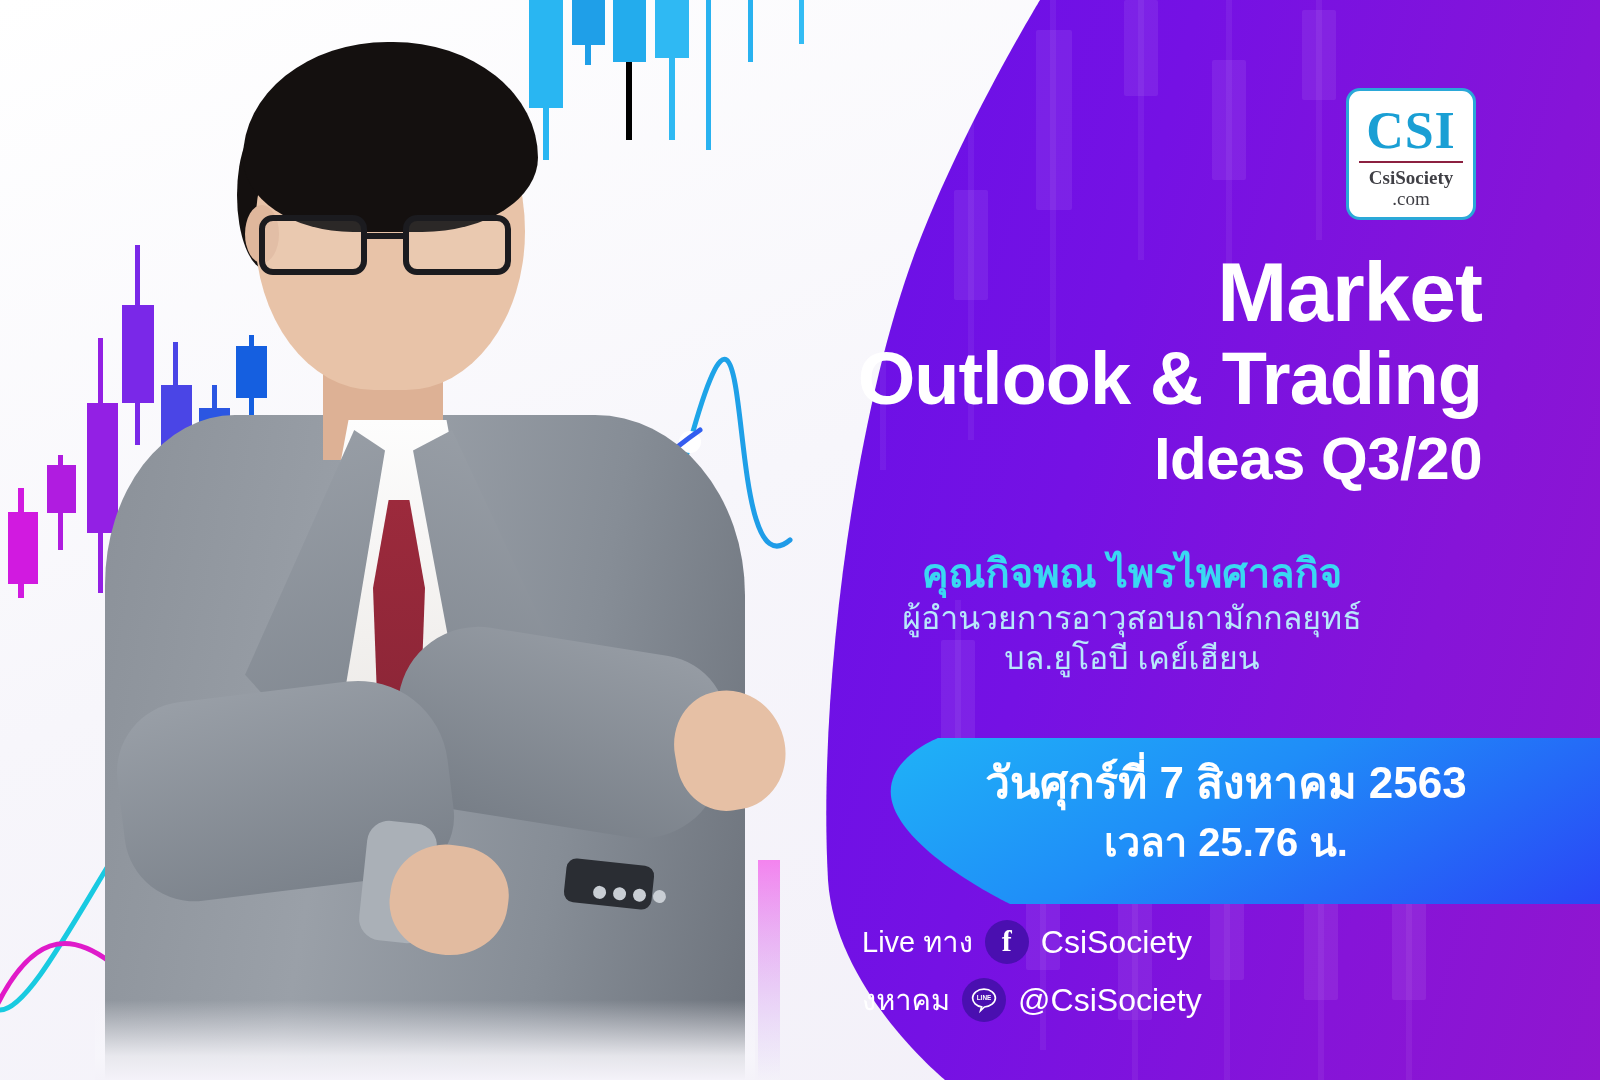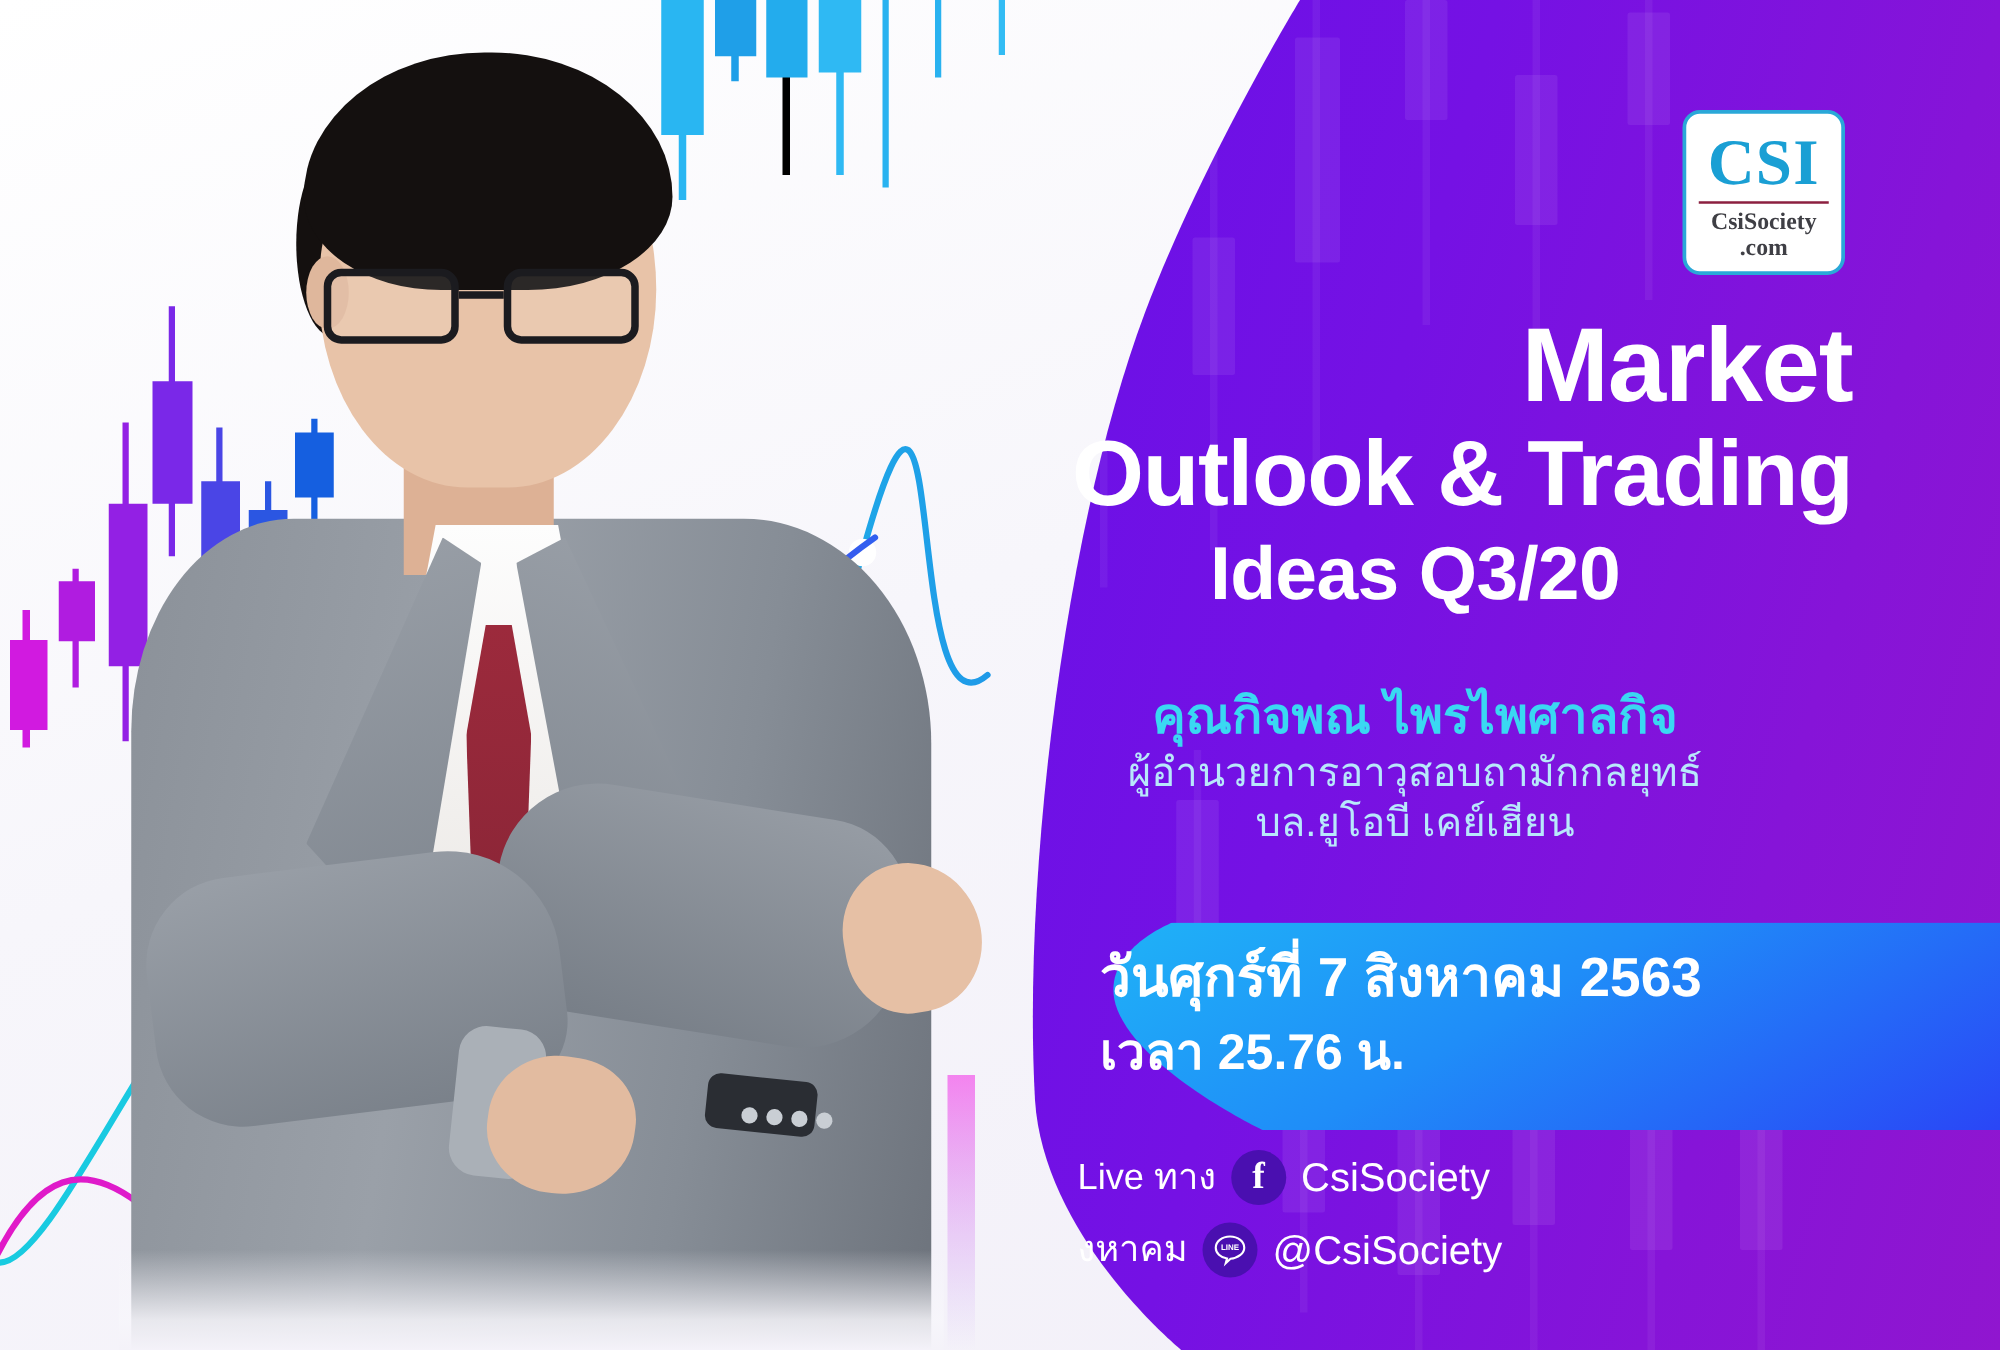--- a/index.html
+++ b/index.html
@@ -292,21 +292,21 @@
   }
   .logo-sub {
     font-family: "Liberation Serif", "DejaVu Serif", serif;
     font-weight: bold;
     font-size: 19px;
     line-height: 21px;
     color: #3f3f45;
   }
   .logo-dom {
     font-family: "Liberation Serif", "DejaVu Serif", serif;
-    font-weight: bold;
+    font-weight: normal;
     font-size: 19px;
     line-height: 21px;
     color: #3f3f45;
   }
 
   
   .headline {
     position: absolute;
     right: 118px;
     top: 248px;
@@ -324,21 +324,20 @@
     font-size: 74px;
     line-height: 86px;
     font-weight: bold;
     letter-spacing: -1px;
   }
   .h3 {
     font-size: 60px;
     line-height: 74px;
     font-weight: bold;
     letter-spacing: -0.5px;
-    text-align: center;
   }
 
   
   .speaker {
     position: absolute;
     right: 118px;
     top: 548px;
     width: 700px;
     text-align: center;
   }
@@ -363,21 +362,21 @@
     height: 166px;
     background: linear-gradient(150deg, #1fb3f7 0%, #1f8df8 45%, #2a46f6 100%);
     clip-path: path("M 58 0 L 720 0 L 720 166 L 130 166 C 130 166 34 120 14 70 C -4 24 58 0 58 0 Z");
     border-radius: 0;
   }
   .datebar-txt {
     position: absolute;
     left: 880px;
     top: 752px;
     width: 692px;
-    text-align: left;
+    text-align: center;
     color: #ffffff;
   }
   .d1 { font-size: 44px; line-height: 62px; font-weight: bold; }
   .d2 { font-size: 40px; line-height: 56px; font-weight: bold; }
 
   
   .social {
     position: absolute;
     right: 118px;
     top: 920px;

